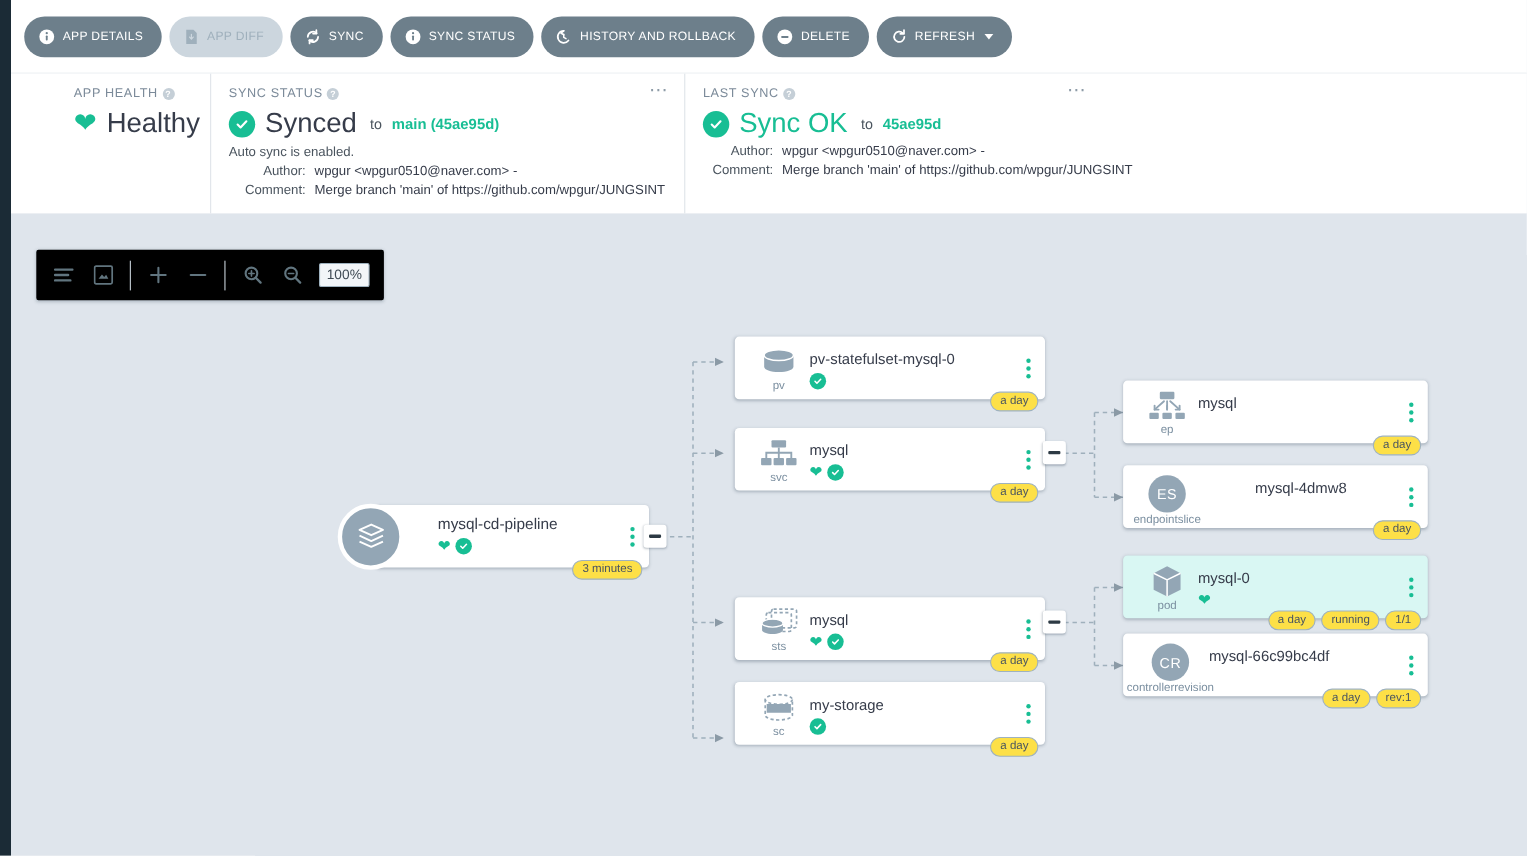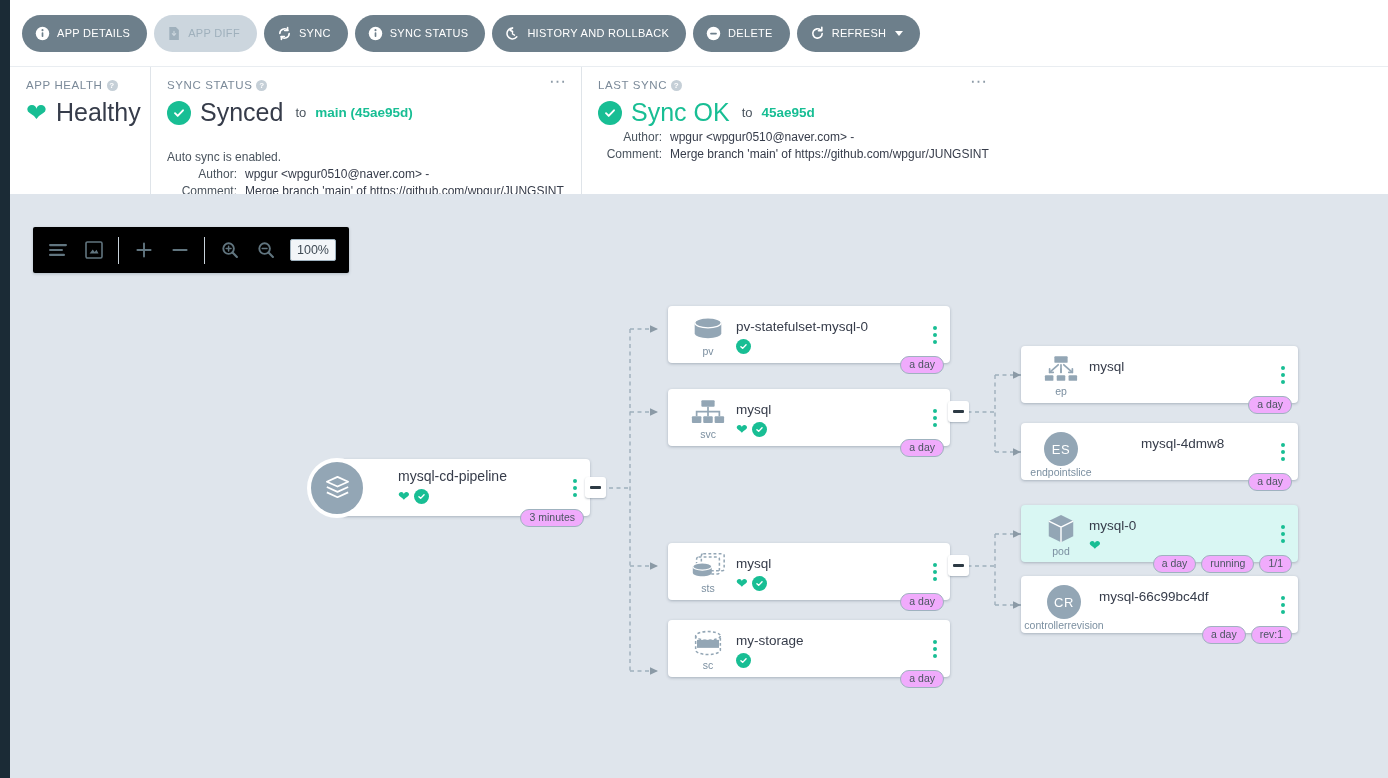--- a/index.html
+++ b/index.html
@@ -35,21 +35,21 @@
   .tbtn svg { display: block; }
   .caret {
     width: 0; height: 0; margin-left: 2px;
     border-left: 4px solid transparent; border-right: 4px solid transparent;
     border-top: 5px solid #fff;
   }
 
   
   .status-strip {
     position: absolute; left: 10px; top: 67px; right: 0; height: 127px;
-    background: #fff; display: flex;
+    background: #fff; display: flex; padding-left: 41px;
   }
   .panel { position: relative; padding: 12px 16px 0 16px; }
   .panel + .panel { border-left: 1px solid #dfe4e9; }
   .p-health { width: 140px; }
   .p-sync { width: 431px; }
   .p-last { flex: 1; }
   .panel-head {
     font-size: 11.5px; color: #7b8a99; letter-spacing: .6px;
     display: flex; align-items: center; gap: 4px;
   }
@@ -66,21 +66,21 @@
   .big-row { display: flex; align-items: center; gap: 9px; margin-top: 7px; }
   .heart-big { color: #18be94; font-size: 25px; line-height: 1; }
   .big-text { font-size: 25px; color: #363c4a; font-weight: 400; }
   .check-big {
     width: 24px; height: 24px; border-radius: 50%; background: #18be94;
     display: flex; align-items: center; justify-content: center; flex: 0 0 auto;
   }
   .check-big svg { display: block; }
   .to-lbl { font-size: 13px; color: #4a545e; margin-left: 3px; }
   .rev-lbl { font-size: 13.5px; color: #18be94; font-weight: bold; }
-  .sub-line { font-size: 12px; color: #4a545e; margin-top: 23px; }
+  .sub-line { font-size: 12px; color: #4a545e; margin-top: 4px; }
   .kv { display: flex; font-size: 12px; color: #4a545e; margin-top: 3px; }
   .kv .k { width: 78px; text-align: right; padding-right: 8px; color: #4a545e; }
   .kv .v { color: #363c4a; }
   .p-last .kv .k { width: 72px; }
 
   
   .canvas {
     position: absolute; left: 10px; top: 194px; right: 0; bottom: 0;
     background: #dfe5ec; overflow: hidden;
   }
@@ -128,21 +128,21 @@
   .kebab {
     position: absolute; right: 13px; top: 50%; transform: translateY(-50%);
     display: flex; flex-direction: column; gap: 3px; cursor: pointer;
   }
   .kebab i { width: 4px; height: 4px; border-radius: 50%; background: #18be94; display: block; }
   .tags {
     position: absolute; right: 6px; bottom: -11px;
     display: flex; gap: 5px;
   }
   .tag {
-    background: #f0abfc; border: 1px solid #9fb2bf; border-radius: 9px;
+    background: #fde047; border: 1px solid #9fb2bf; border-radius: 9px;
     font-size: 10.5px; color: #4a5560; padding: 1px 8px 2px; line-height: 13px;
     white-space: nowrap;
   }
   .circle-badge {
     width: 34px; height: 34px; border-radius: 50%; background: #93a6b5;
     color: #fff; font-size: 13px; display: flex; align-items: center;
     justify-content: center; letter-spacing: .5px;
   }
   .root-circle {
     position: absolute; left: -34px; top: 50%; transform: translateY(-50%);

